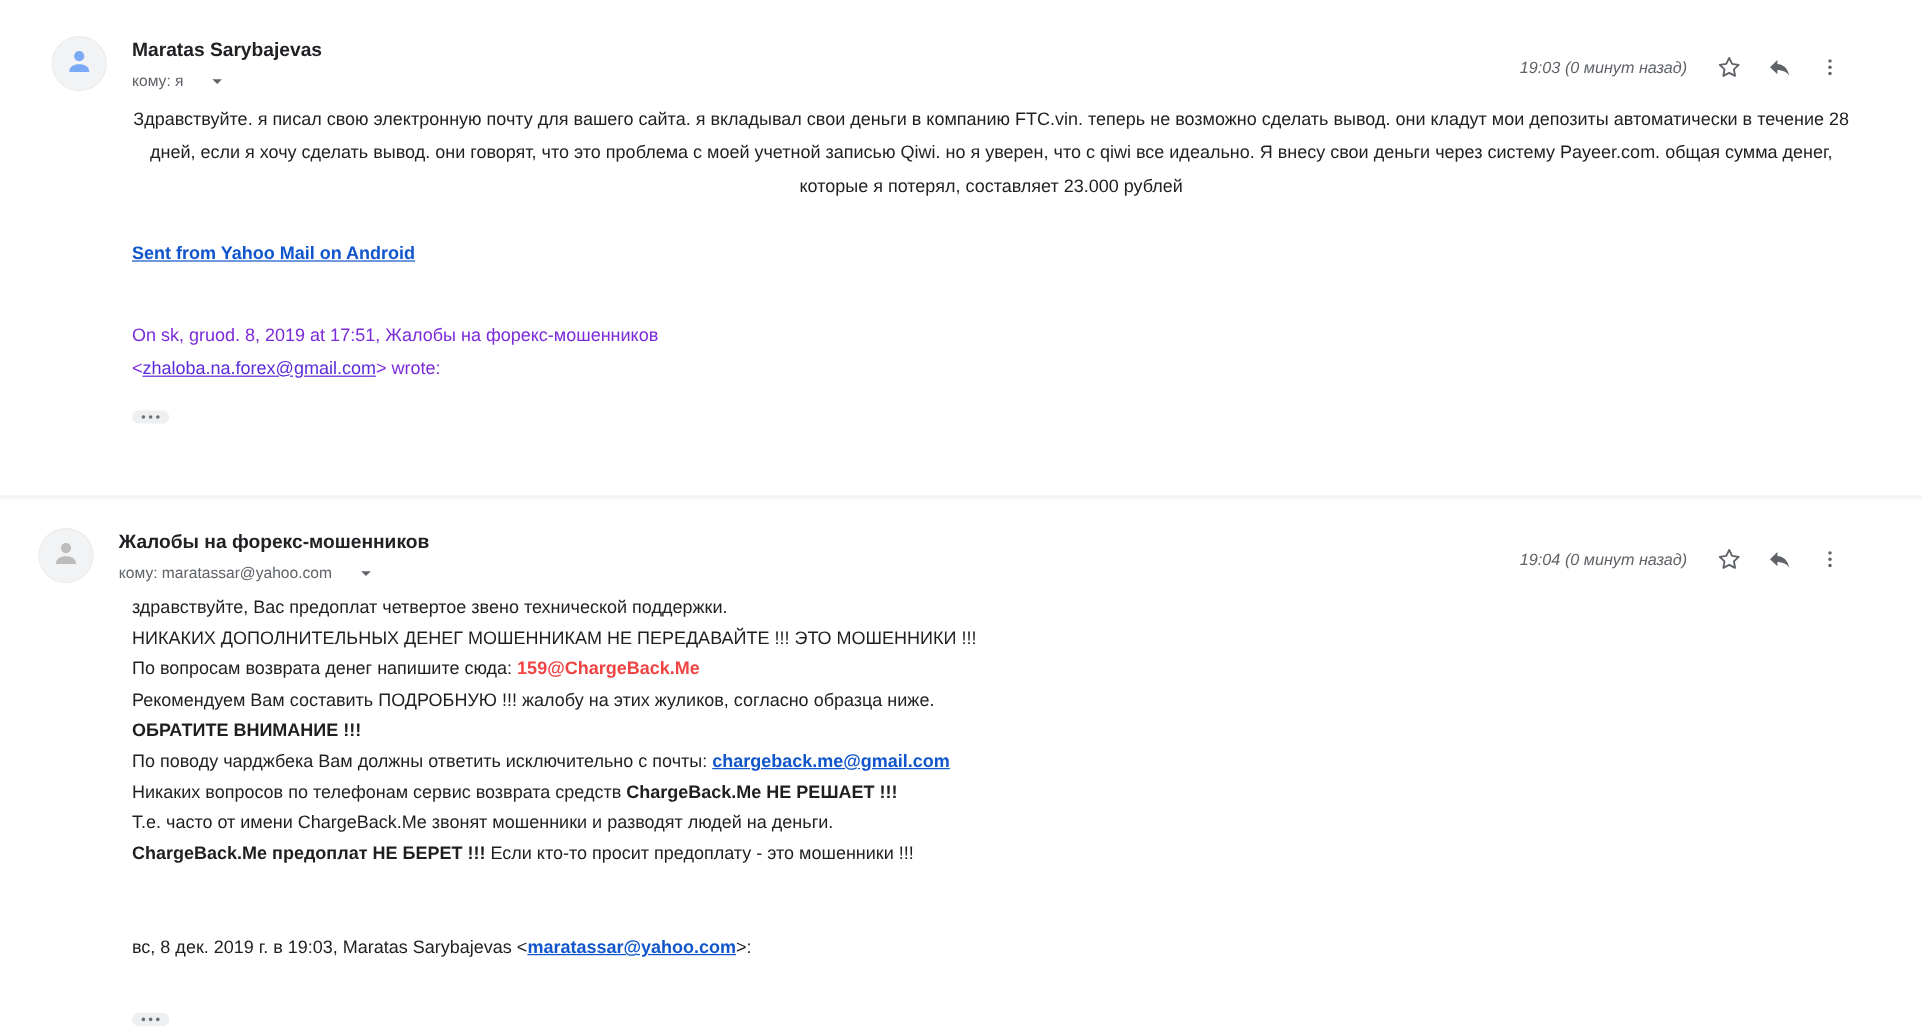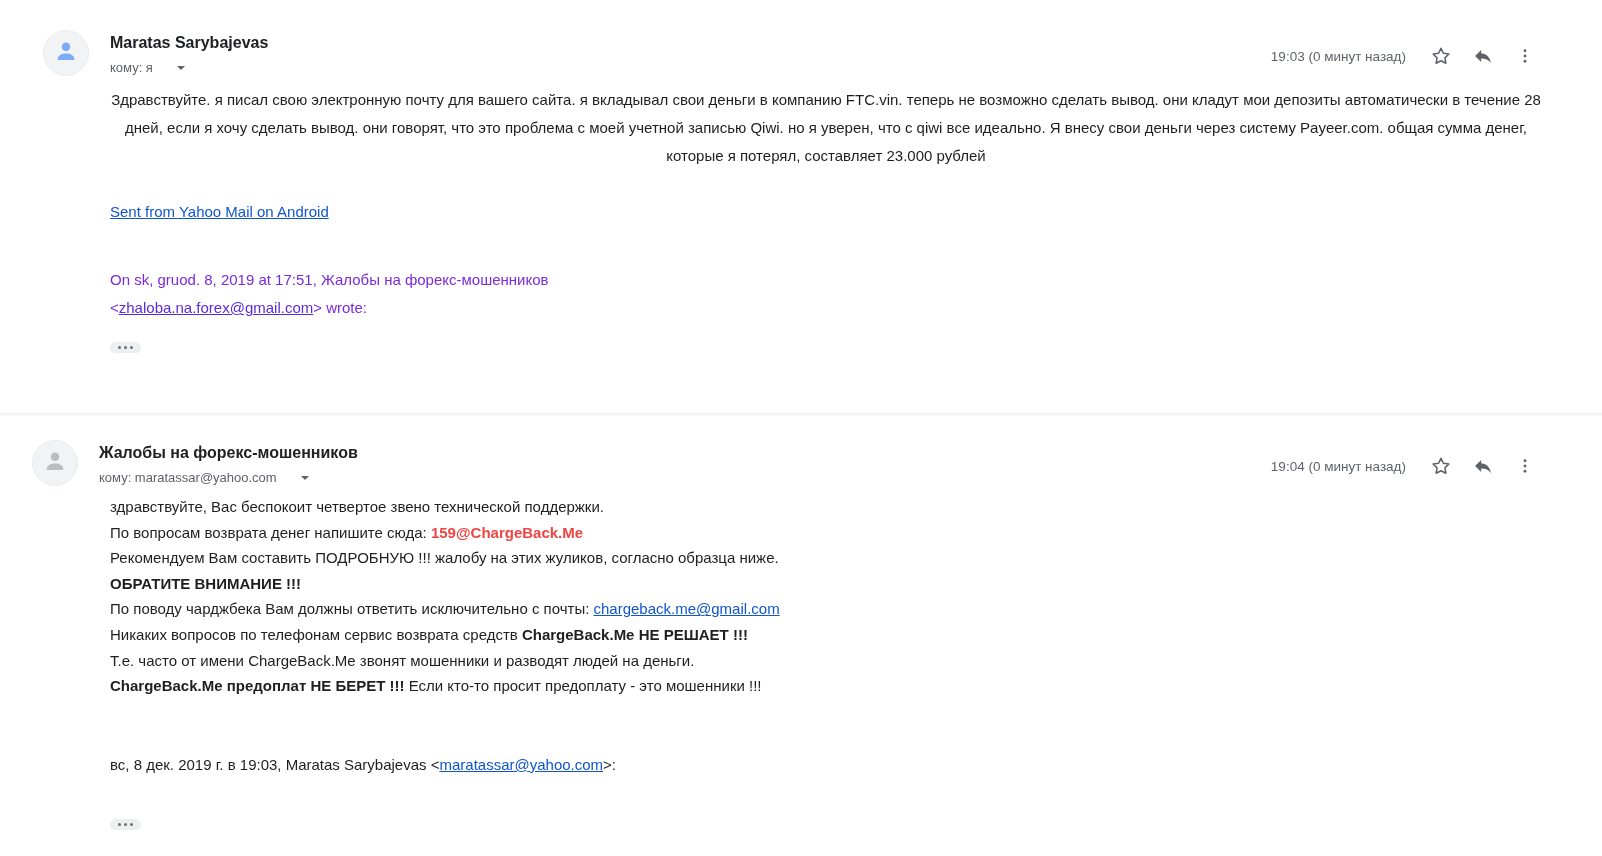--- a/index.html
+++ b/index.html
@@ -13,29 +13,29 @@
   .msg-header { display:flex; align-items:center; padding:30px 56px 0 43px; }
   .avatar {
     width:46px; height:46px; border-radius:50%;
     background:#f1f3f4; border:1px solid #ececec;
     display:flex; align-items:center; justify-content:center; flex:none;
   }
   .sender-block { margin-left:21px; padding-top:1px; min-width:0; }
   .sender-name { font-size:16px; font-weight:bold; color:#202124; line-height:20px; }
   .to-row { font-size:13px; color:#5f6368; margin-top:7px; display:flex; align-items:center; gap:24px; cursor:pointer; }
   .caret { width:0; height:0; border-left:4px solid transparent; border-right:4px solid transparent; border-top:4px solid #5f6368; margin-top:2px; }
-  .header-right { margin-left:auto; display:flex; align-items:center; gap:0; padding-top:6px; }
+  .header-right { margin-left:auto; display:flex; align-items:center; gap:0; padding-top:6px;font-style:italic; }
   .timestamp { font-size:13.5px; color:#5f6368; white-space:nowrap; margin-right:14px; }
   .icon-btn { width:42px; height:26px; display:flex; align-items:center; justify-content:center; cursor:pointer; }
   .icon-btn svg { display:block; }
 
   .msg-body { padding:0 60px 0 110px; font-size:15px; color:#1f1f1f; }
   .body-text { margin:10px 0 0 0; line-height:28px; max-width:1435px;text-align:center; }
 
-  a.link, .link { color:#1155cc; text-decoration:underline; cursor:pointer; }
+  a.link, .link { color:#1155cc; text-decoration:underline; cursor:pointer;font-weight:bold; }
   .purple { color:#7c2bda; }
   .purple-link { color:#5b2bdb; text-decoration:underline; cursor:pointer; }
   .bold { font-weight:bold; }
   .bold-blue { font-weight:bold; color:#ef4444; }
 
   .signature-row { margin-top:28px; line-height:28px; }
   .quote-attr { margin-top:40px; line-height:28px; max-width:1435px; }
 
   .trimmed-pill {
     margin-top:20px; width:31px; height:11px; border-radius:6px;
@@ -168,21 +168,24 @@
             <circle cx="12" cy="19" r="1.9" fill="#5f6368"></circle>
           </svg>
         </span>
       </span>
     </div>
   </div>
 
   <div class="msg-body">
     <div class="msg2-lines">
       <div>
-        <span>здравствуйте, Вас беспокоит четвертое звено технической поддержки.</span>
+        <span>здравствуйте, Вас предоплат четвертое звено технической поддержки.</span>
+      </div>
+      <div>
+        <span>НИКАКИХ ДОПОЛНИТЕЛЬНЫХ ДЕНЕГ МОШЕННИКАМ НЕ ПЕРЕДАВАЙТЕ !!! ЭТО МОШЕННИКИ !!!</span>
       </div>
       <div>
         <span>По вопросам возврата денег напишите сюда: </span><span class="bold-blue">159@ChargeBack.Me</span>
       </div>
       <div>
         <span>Рекомендуем Вам составить ПОДРОБНУЮ !!! жалобу на этих жуликов, согласно образца ниже.</span>
       </div>
       <div>
         <span class="bold">ОБРАТИТЕ ВНИМАНИЕ !!!</span>
       </div>

